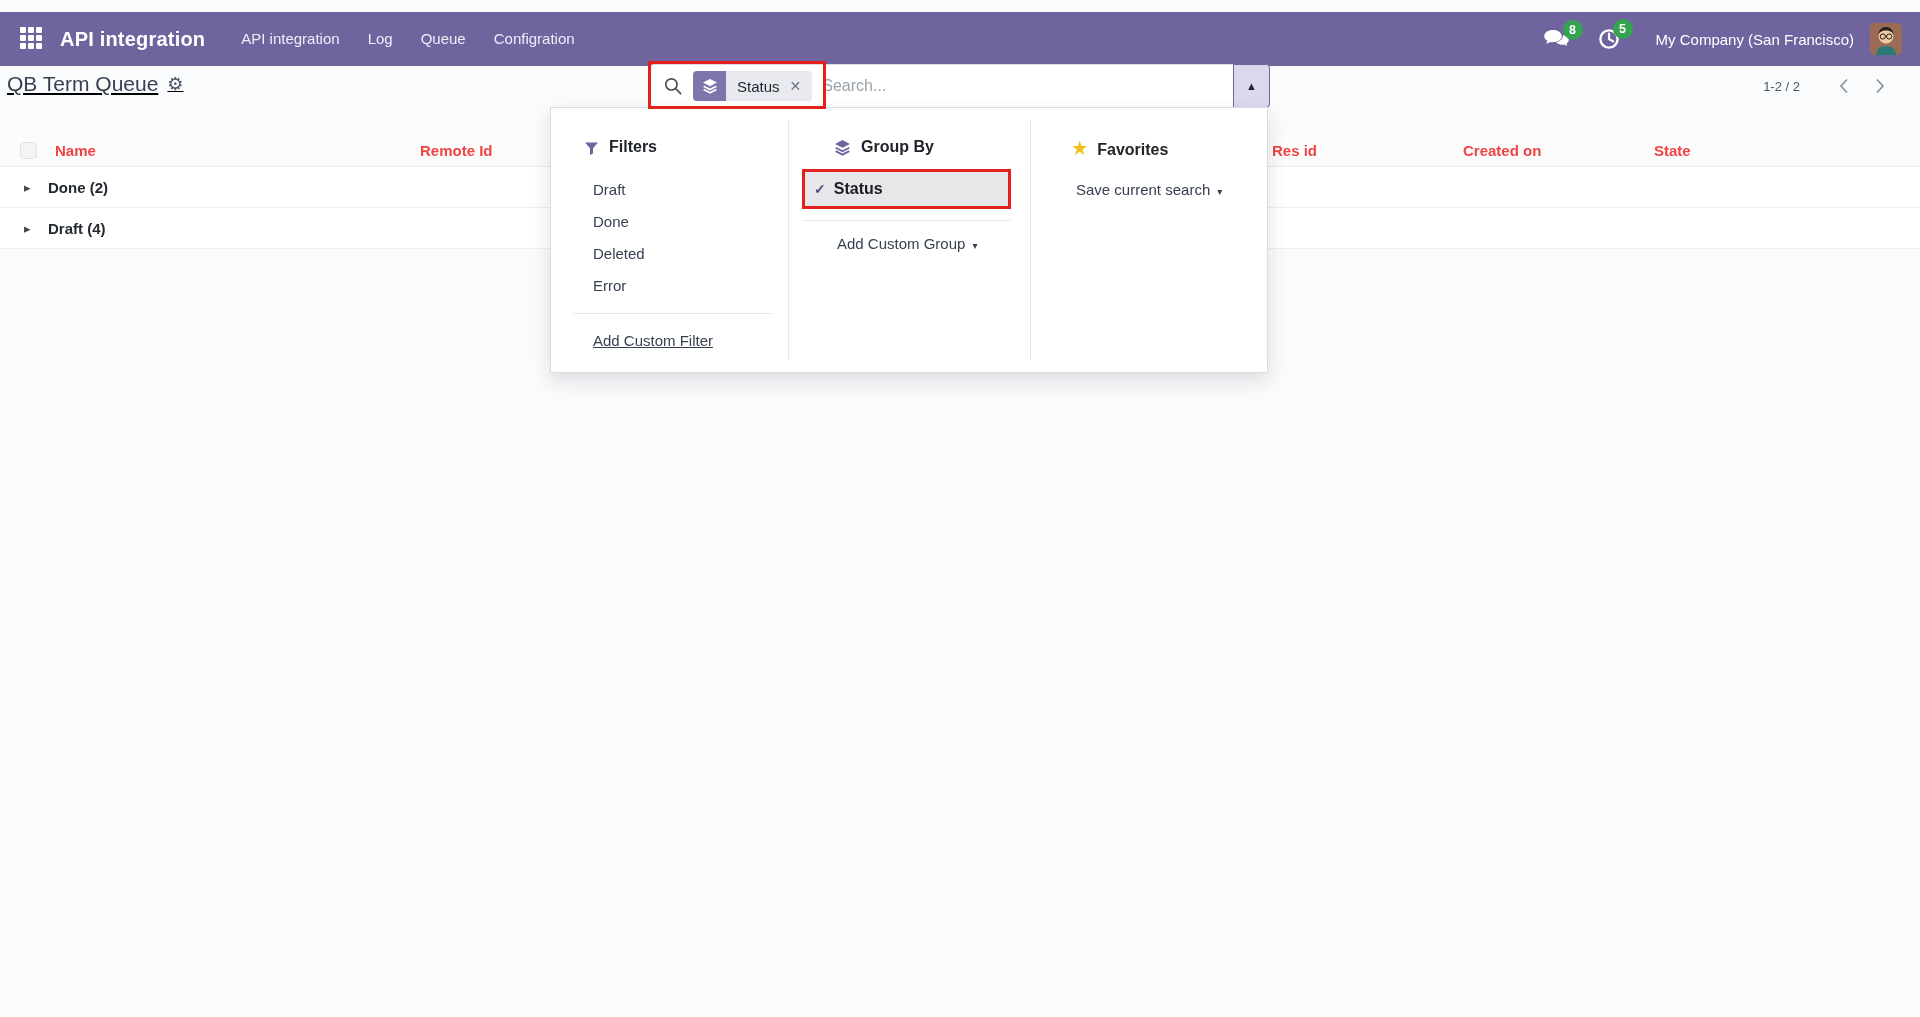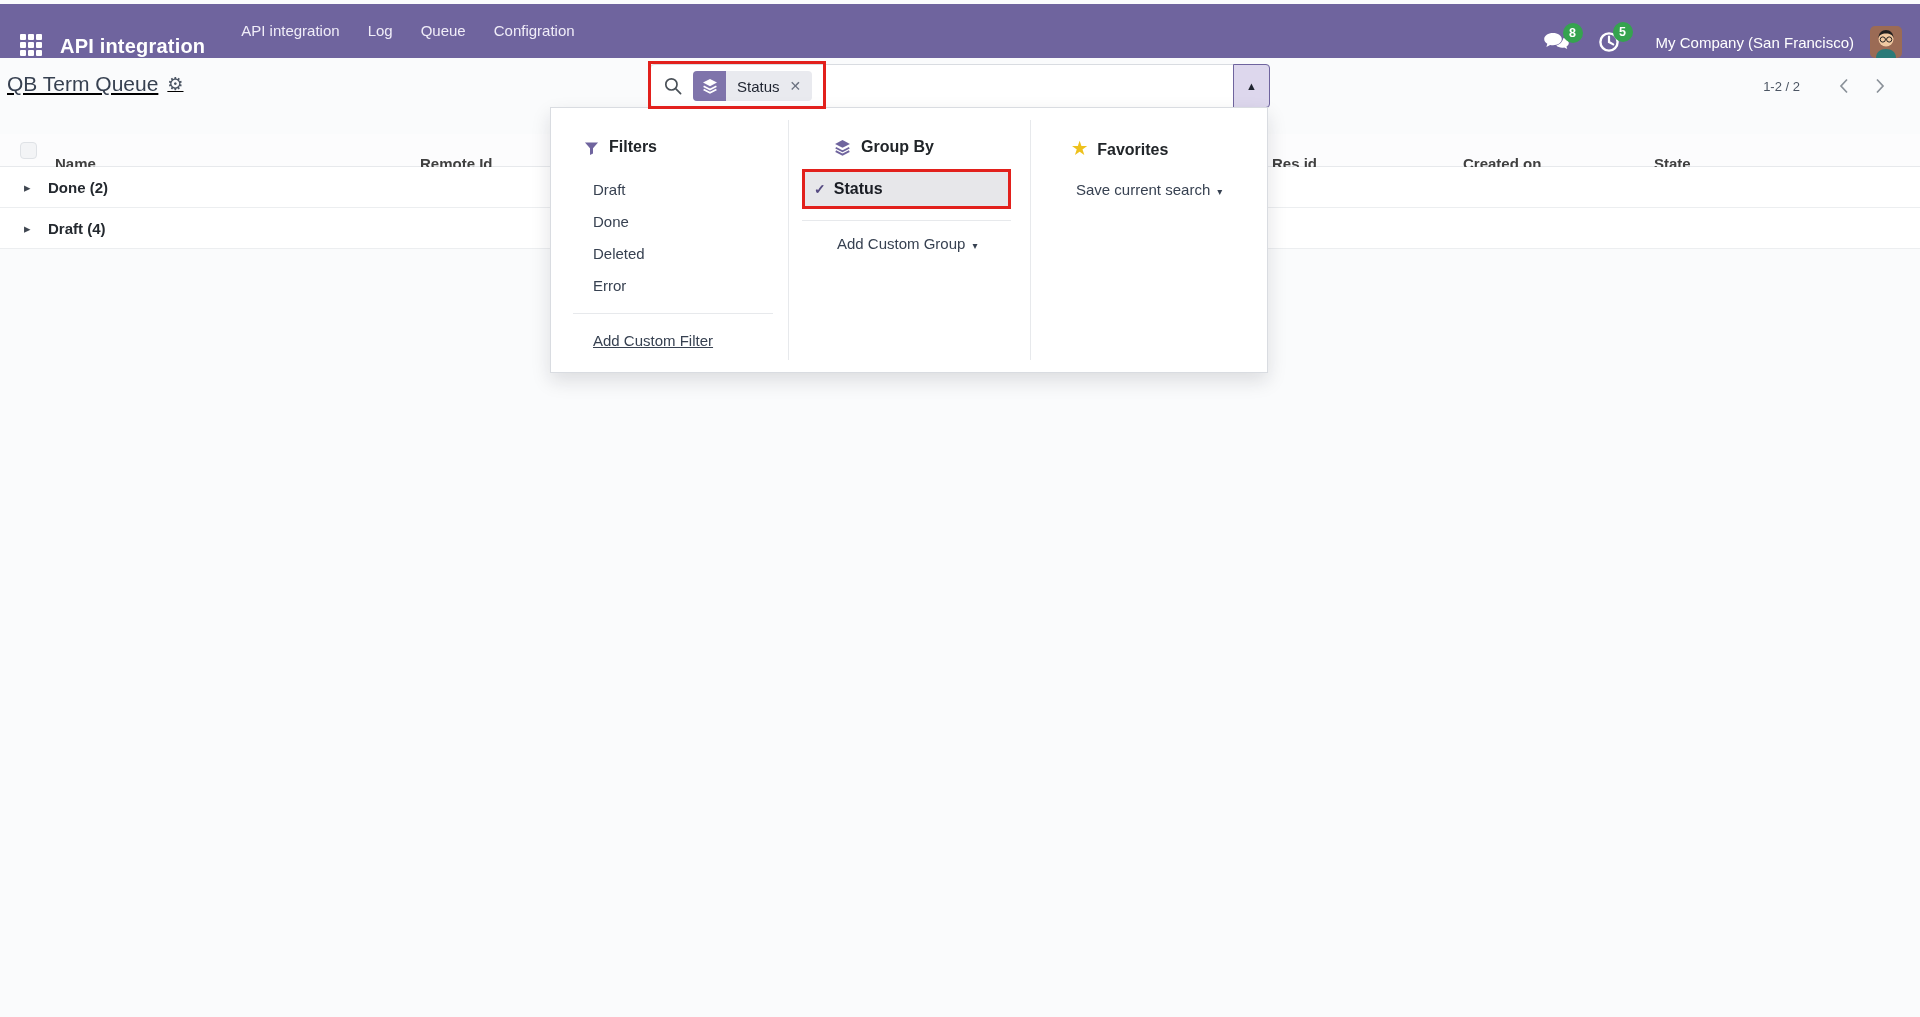--- a/index.html
+++ b/index.html
@@ -1,21 +1,21 @@
 <!DOCTYPE html>
 <html><head>
 <meta charset="utf-8">
 <style>
   * { margin:0; padding:0; box-sizing:border-box; }
   body { font-family:"Liberation Sans", sans-serif; background:#e8e8e8; }
   .screen { position:relative; width:1920px; height:1017px; background:#fafbfc; overflow:hidden; }
 
   
-  .navbar { position:absolute; top:4px; left:0; width:1920px; height:54px; background:#6f649e;
-            display:flex; align-items:flex-end; color:#fff; }
+  .navbar { position:absolute; top:12px; left:0; width:1920px; height:54px; background:#6f649e;
+            display:flex; align-items:center; color:#fff; }
   .apps-btn { margin-left:20px; width:24px; height:24px; display:grid;
               grid-template-columns:repeat(3,6px); grid-template-rows:repeat(3,6px); gap:2px; cursor:pointer; }
   .apps-btn i { background:#fff; border-radius:1px; }
   .brand { margin-left:16px; font-size:20px; font-weight:bold; letter-spacing:.2px; cursor:pointer; }
   .nav-menu { display:flex; margin-left:22px; }
   .nav-menu .menu-item { padding:0 14px; font-size:15px; color:#f0edf8; line-height:54px; cursor:pointer; }
   .nav-right { margin-left:auto; display:flex; align-items:center; padding-right:18px; }
   .sys-icon { position:relative; margin-right:28px; cursor:pointer; display:flex; align-items:center; }
   .badge { position:absolute; top:-9px; right:-13px; min-width:20px; height:20px; padding:0 5px;
            background:#35a34f; border-radius:10px; color:#fff; font-size:12.5px; font-weight:bold;
@@ -44,22 +44,22 @@
                    justify-content:center; cursor:pointer; }
   .caret-up { font-size:11px; color:#1f2430; }
 
   .pager { position:absolute; right:22px; top:64px; height:44px; display:flex; align-items:center; }
   .pager-text { font-size:13px; color:#4b5563; margin-right:26px; }
   .pager-btn { background:none; border:none; padding:0 12px; cursor:pointer; display:flex; align-items:center; }
 
   
   .table-area { position:absolute; left:0; top:134px; width:1920px; }
   .thead { position:relative; height:33px; background:#fcfcfd; border-bottom:1px solid #e7e9ec; }
-  .th { position:absolute; top:13px; height:33px; display:flex; align-items:center;
-        font-size:15px; font-weight:bold; color:#404040; cursor:pointer; }
+  .th { position:absolute; top:0; height:33px; display:flex; align-items:center;
+        font-size:15px; font-weight:bold; color:#ef4444; cursor:pointer; }
   .checkbox { position:absolute; left:20px; top:8px; width:17px; height:17px; background:#f3f4f6;
               border:1px solid #dfe2e6; border-radius:4px; cursor:pointer; }
   .trow { position:relative; height:41px; background:#fff; border-bottom:1px solid #eceef0;
           display:flex; align-items:center; cursor:pointer; }
   .row-caret { position:absolute; left:24px; font-size:13px; color:#3f4650; }
   .row-label { position:absolute; left:48px; font-size:15px; font-weight:bold; color:#24292f; }
 
   
   .dropdown-panel { position:absolute; left:550px; top:107px; width:718px; height:266px; background:#fff;
                     border:1px solid #d9dce1; box-shadow:0 8px 18px rgba(24,24,40,.13); z-index:30; }
@@ -156,20 +156,21 @@
       <span class="facet-icon">
         <svg width="16" height="16" viewBox="0 0 16 16">
           <path d="M8 1 15 4.6 8 8.2 1 4.6z" fill="#fff"></path>
           <path d="M1.6 8.2 8 11.5l6.4-3.3" fill="none" stroke="#fff" stroke-width="1.7"></path>
           <path d="M1.6 11.4 8 14.7l6.4-3.3" fill="none" stroke="#fff" stroke-width="1.7"></path>
         </svg>
       </span>
       <span class="facet-label">Status</span>
       <span class="facet-close">✕</span>
     </div>
+    <input class="search-input" type="text" placeholder="Search..." style="">
     <div class="search-toggle">
       <span class="caret-up">▲</span>
     </div>
   </div>
 
   <div class="pager">
     <span class="pager-text">1-2 / 2</span>
     <button class="pager-btn">
       <svg width="12" height="20" viewBox="0 0 12 20">
         <polyline points="9,3.5 3,10 9,16.5" fill="none" stroke="#8a9199" stroke-width="1.7"></polyline>

